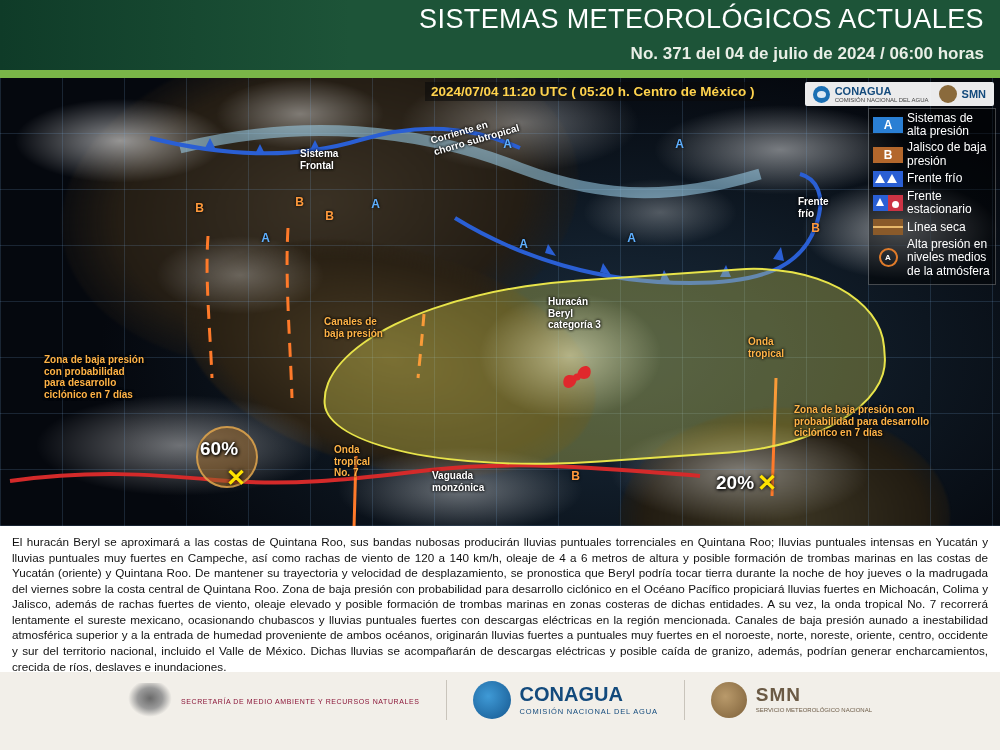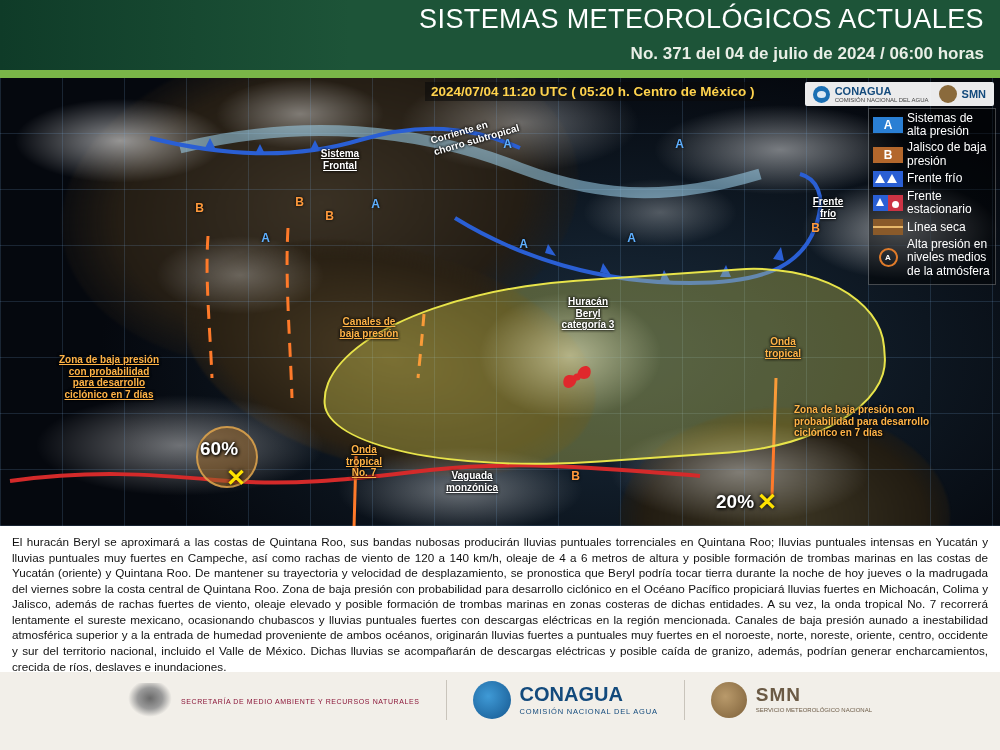--- a/index.html
+++ b/index.html
@@ -119,21 +119,21 @@
   .sym-stat:after{content:"";position:absolute;right:4px;bottom:3px;width:7px;height:7px;border-radius:50%;background:#fff;}
   .sym-dry{background:#8a5a2a;position:relative;}
   .sym-dry:after{content:"";position:absolute;left:0;top:7px;width:30px;height:2px;background:#e8b86a;}
   .sym-alta{display:flex;align-items:center;justify-content:center;}
   .sym-alta .ring{width:15px;height:15px;border-radius:50%;border:2px solid #e07b2a;display:flex;align-items:center;justify-content:center;color:#fff;font-size:8px;font-weight:bold;}
 
   
   .mlbl{position:absolute;color:#fff;font-size:10px;font-weight:bold;line-height:1.15;text-shadow:0 0 3px #000,0 0 3px #000;}
   .mlbl.or{color:#ffb347;}
   .mlbl.wh{color:#ffffff;}
-  .mlbl.ctr{text-align:center;text-decoration:underline;}
+  .mlbl.ctr{}
   .bmark,.amark{
     position:absolute;width:15px;height:15px;border-radius:2px;
     display:flex;align-items:center;justify-content:center;
     font-size:12px;font-weight:bold;color:#fff;text-shadow:0 0 3px #000;
   }
   .bmark{color:#ff9a3c;}
   .amark{color:#5fb0ff;}
 
   
   .cone{
@@ -296,21 +296,21 @@
       <path d="M20 20 C20 32, 6 34, 7 24 C8 16, 16 18, 20 20 Z" fill="#e0282c"></path>
       <circle cx="20" cy="20" r="3.4" fill="#e0282c"></circle>
     </svg>
 
     <div class="circ60"></div>
     <div class="prob" style="left:200px;top:360px;">
       <span class="probtxt">60%</span>
     </div>
     <div class="xmark" style="position:absolute;left:226px;top:388px;">✕</div>
 
-    <div class="prob" style="left:716px;top:412px;">
+    <div class="prob" style="left:716px;top:393px;">
       <span class="probtxt">20%</span>
       <span class="xmark">✕</span>
     </div>
 
     <div class="bmark" style="left:192px;top:122px;">B</div>
     <div class="bmark" style="left:292px;top:116px;">B</div>
     <div class="bmark" style="left:322px;top:130px;">B</div>
     <div class="bmark" style="left:808px;top:142px;">B</div>
     <div class="bmark" style="left:568px;top:390px;">B</div>
     <div class="amark" style="left:258px;top:152px;">A</div>

